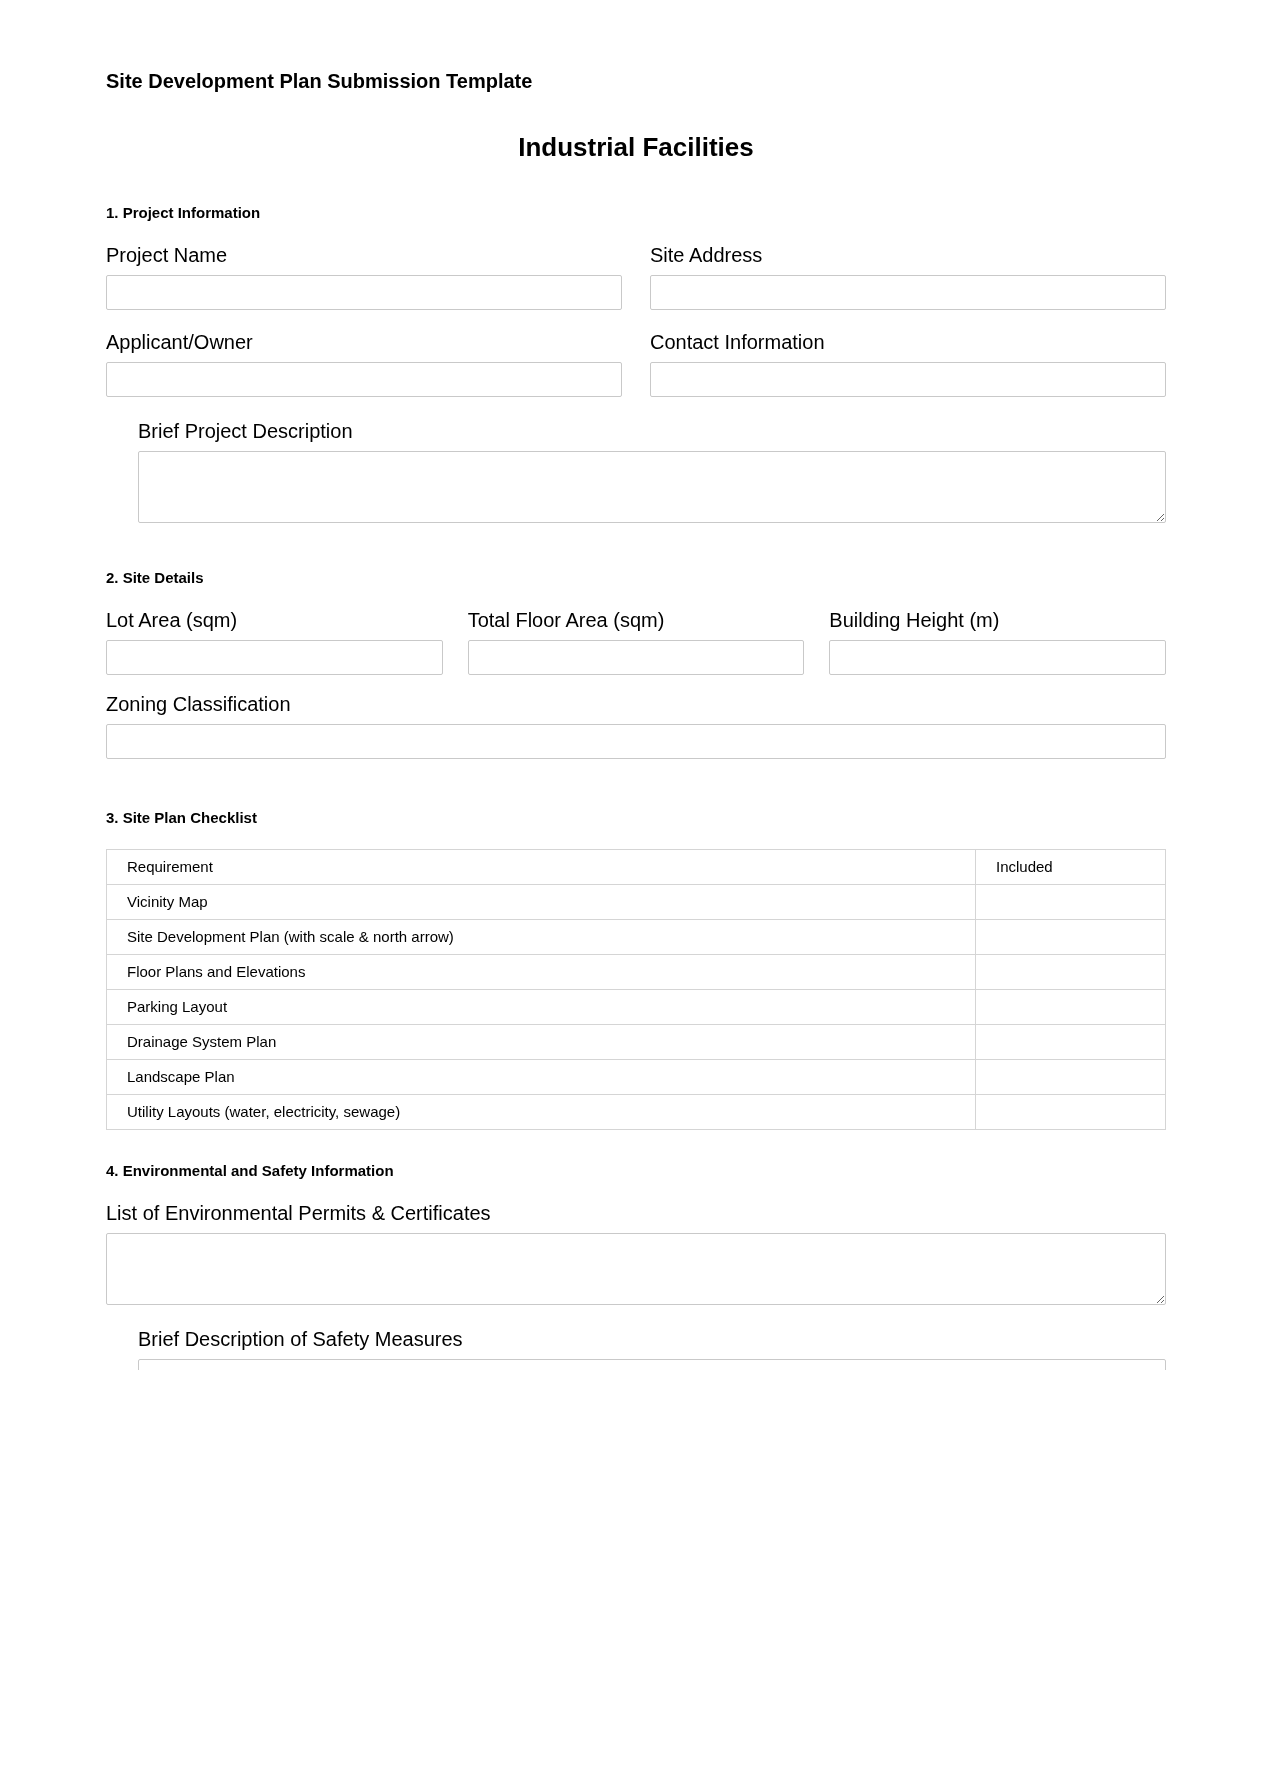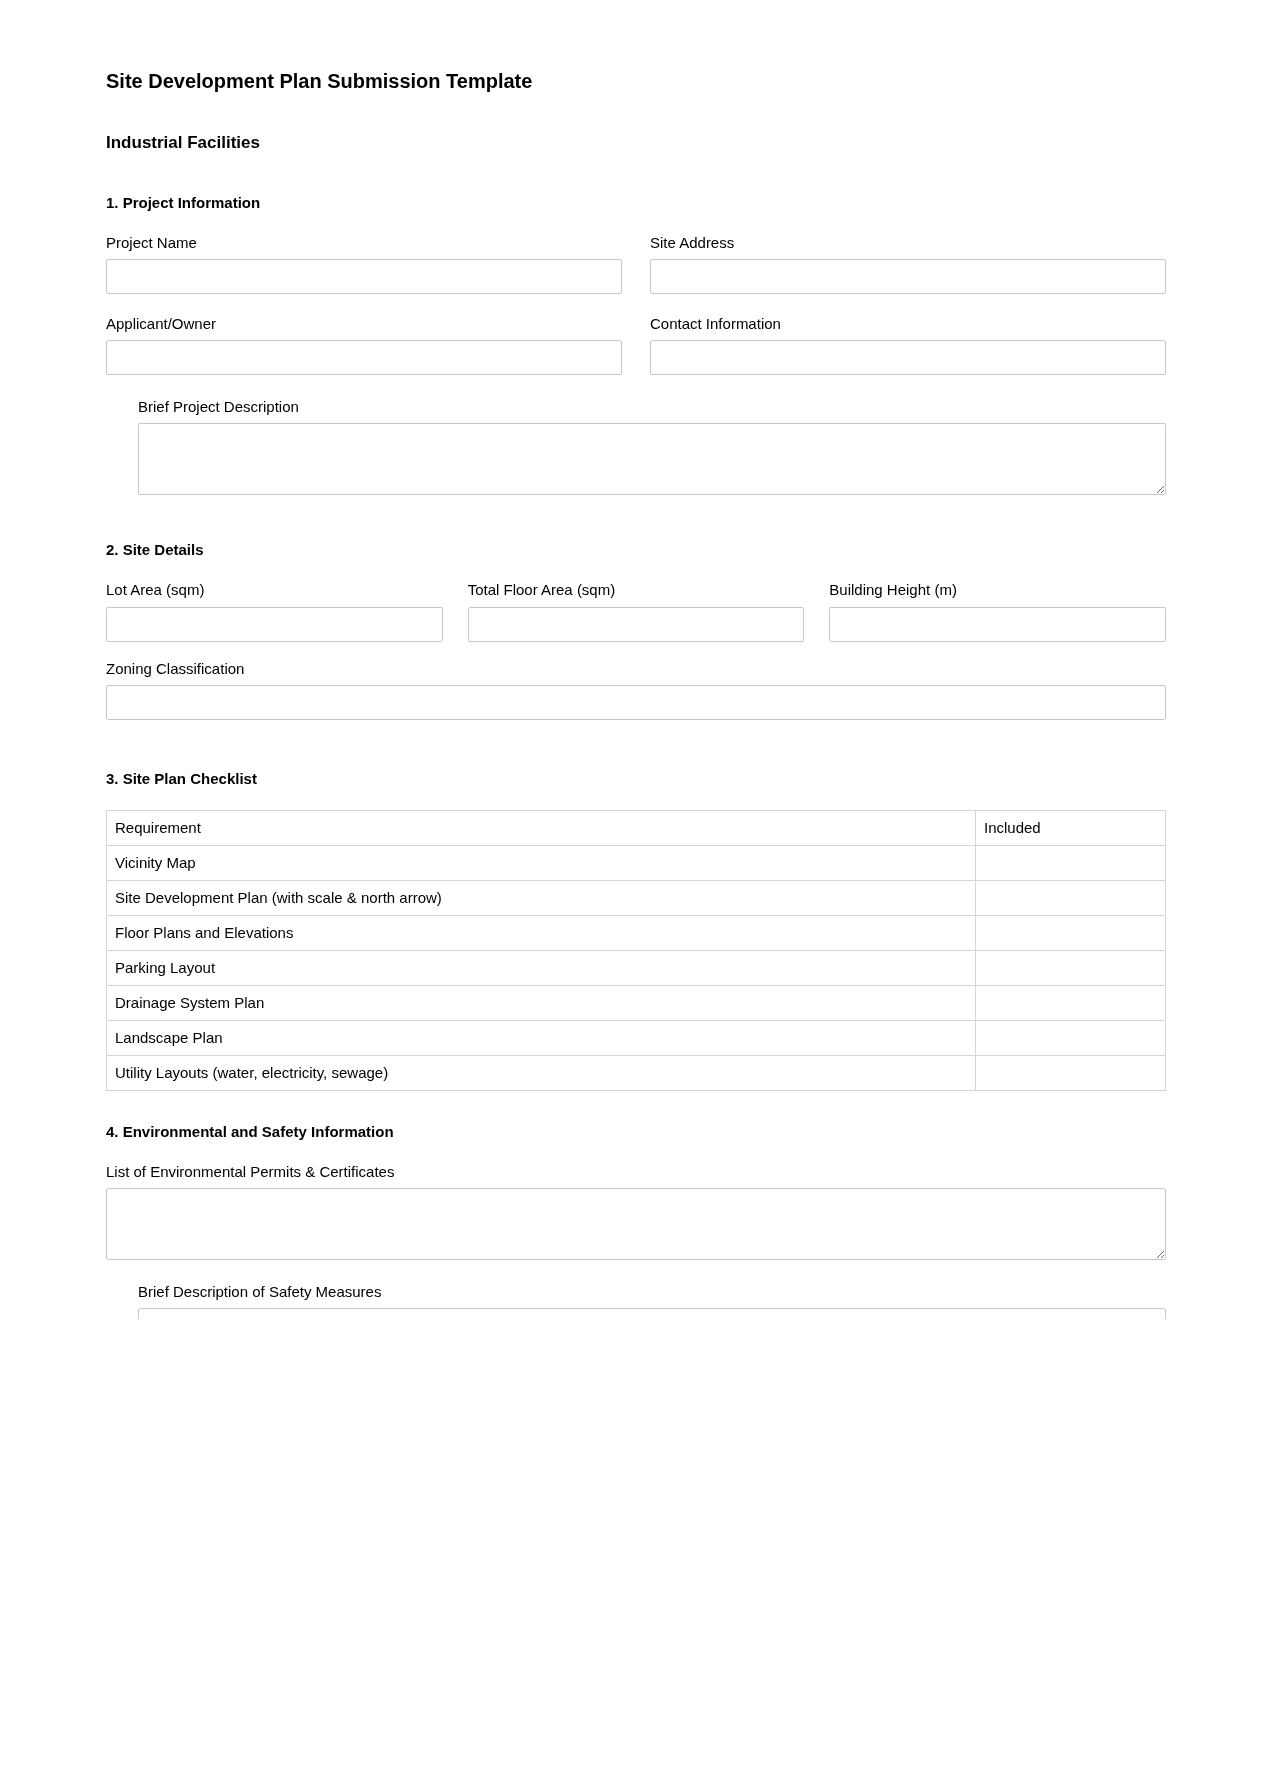--- a/index.html
+++ b/index.html
@@ -21,25 +21,26 @@
     padding-top: 70px;
   }
   h1.doc-title {
     font-size: 20px;
     line-height: 1.15;
     margin: 0 0 40px 0;
     font-weight: bold;
     color: #000000;
   }
   h2.doc-subtitle {
-    font-size: 17px;
+    font-size: 26px;
     line-height: 1.15;
     margin: 0 0 41px 0;
     font-weight: bold;
     color: #000000;
+    text-align: center;
   }
   h3.section-heading {
     font-size: 15px;
     line-height: 1.2;
     margin: 0 0 22px 0;
     font-weight: bold;
     color: #000000;
   }
   .section { margin: 0; }
   .section.s2 { margin-top: 46px; }
@@ -53,21 +54,21 @@
     row-gap: 21px;
   }
   .grid-3 {
     display: grid;
     grid-template-columns: 1fr 1fr 1fr;
     column-gap: 25px;
   }
   .field { display: block; }
   .field-label {
     display: block;
-    font-size: 15px;
+    font-size: 20px;
     line-height: 1.15;
     margin-bottom: 8px;
     color: #000000;
   }
   input.text-input {
     display: block;
     width: 100%;
     height: 35px;
     border: 1px solid #c9c9c9;
     border-radius: 2px;
@@ -95,21 +96,21 @@
 
   table.checklist {
     width: 100%;
     border-collapse: collapse;
     table-layout: fixed;
   }
   table.checklist th,
   table.checklist td {
     border: 1px solid #d5d5d5;
     height: 35px;
-    padding: 0 8px;
+    padding: 0 20px;
     font-size: 15px;
     font-weight: normal;
     text-align: left;
     vertical-align: middle;
     color: #000000;
     background: #ffffff;
   }
   table.checklist col.col-included { width: 190px; }
 
   .textarea-clip {

